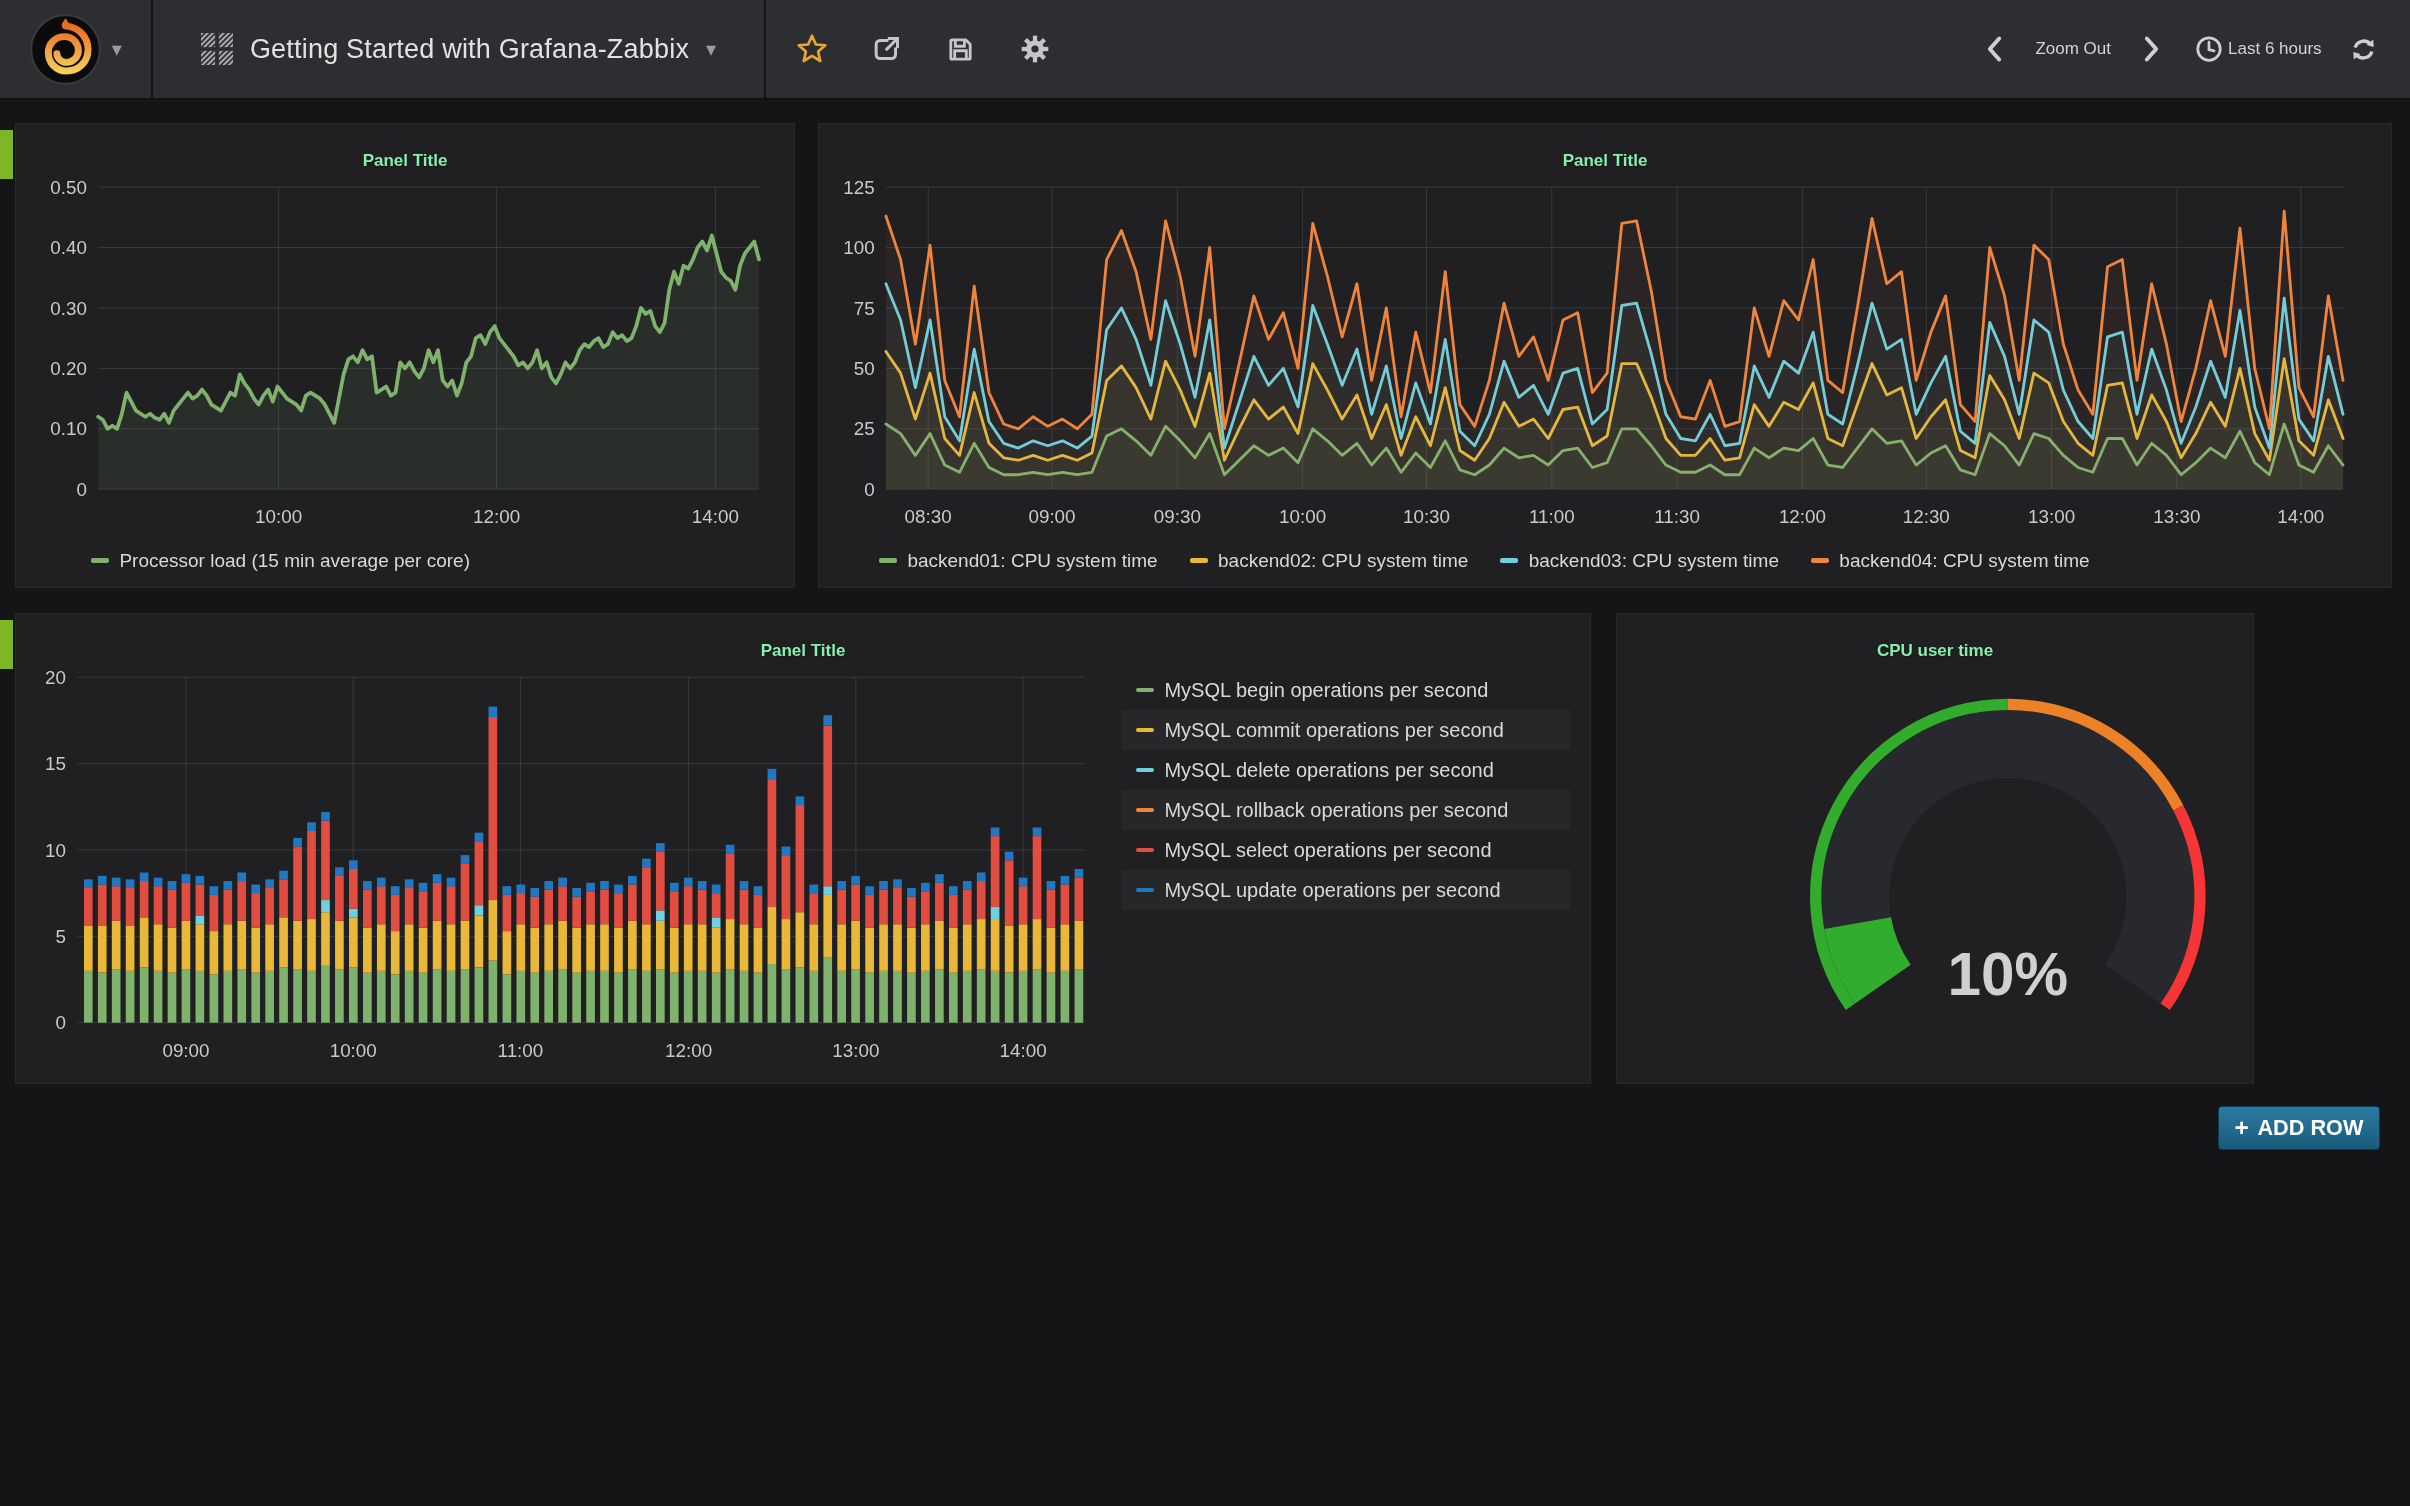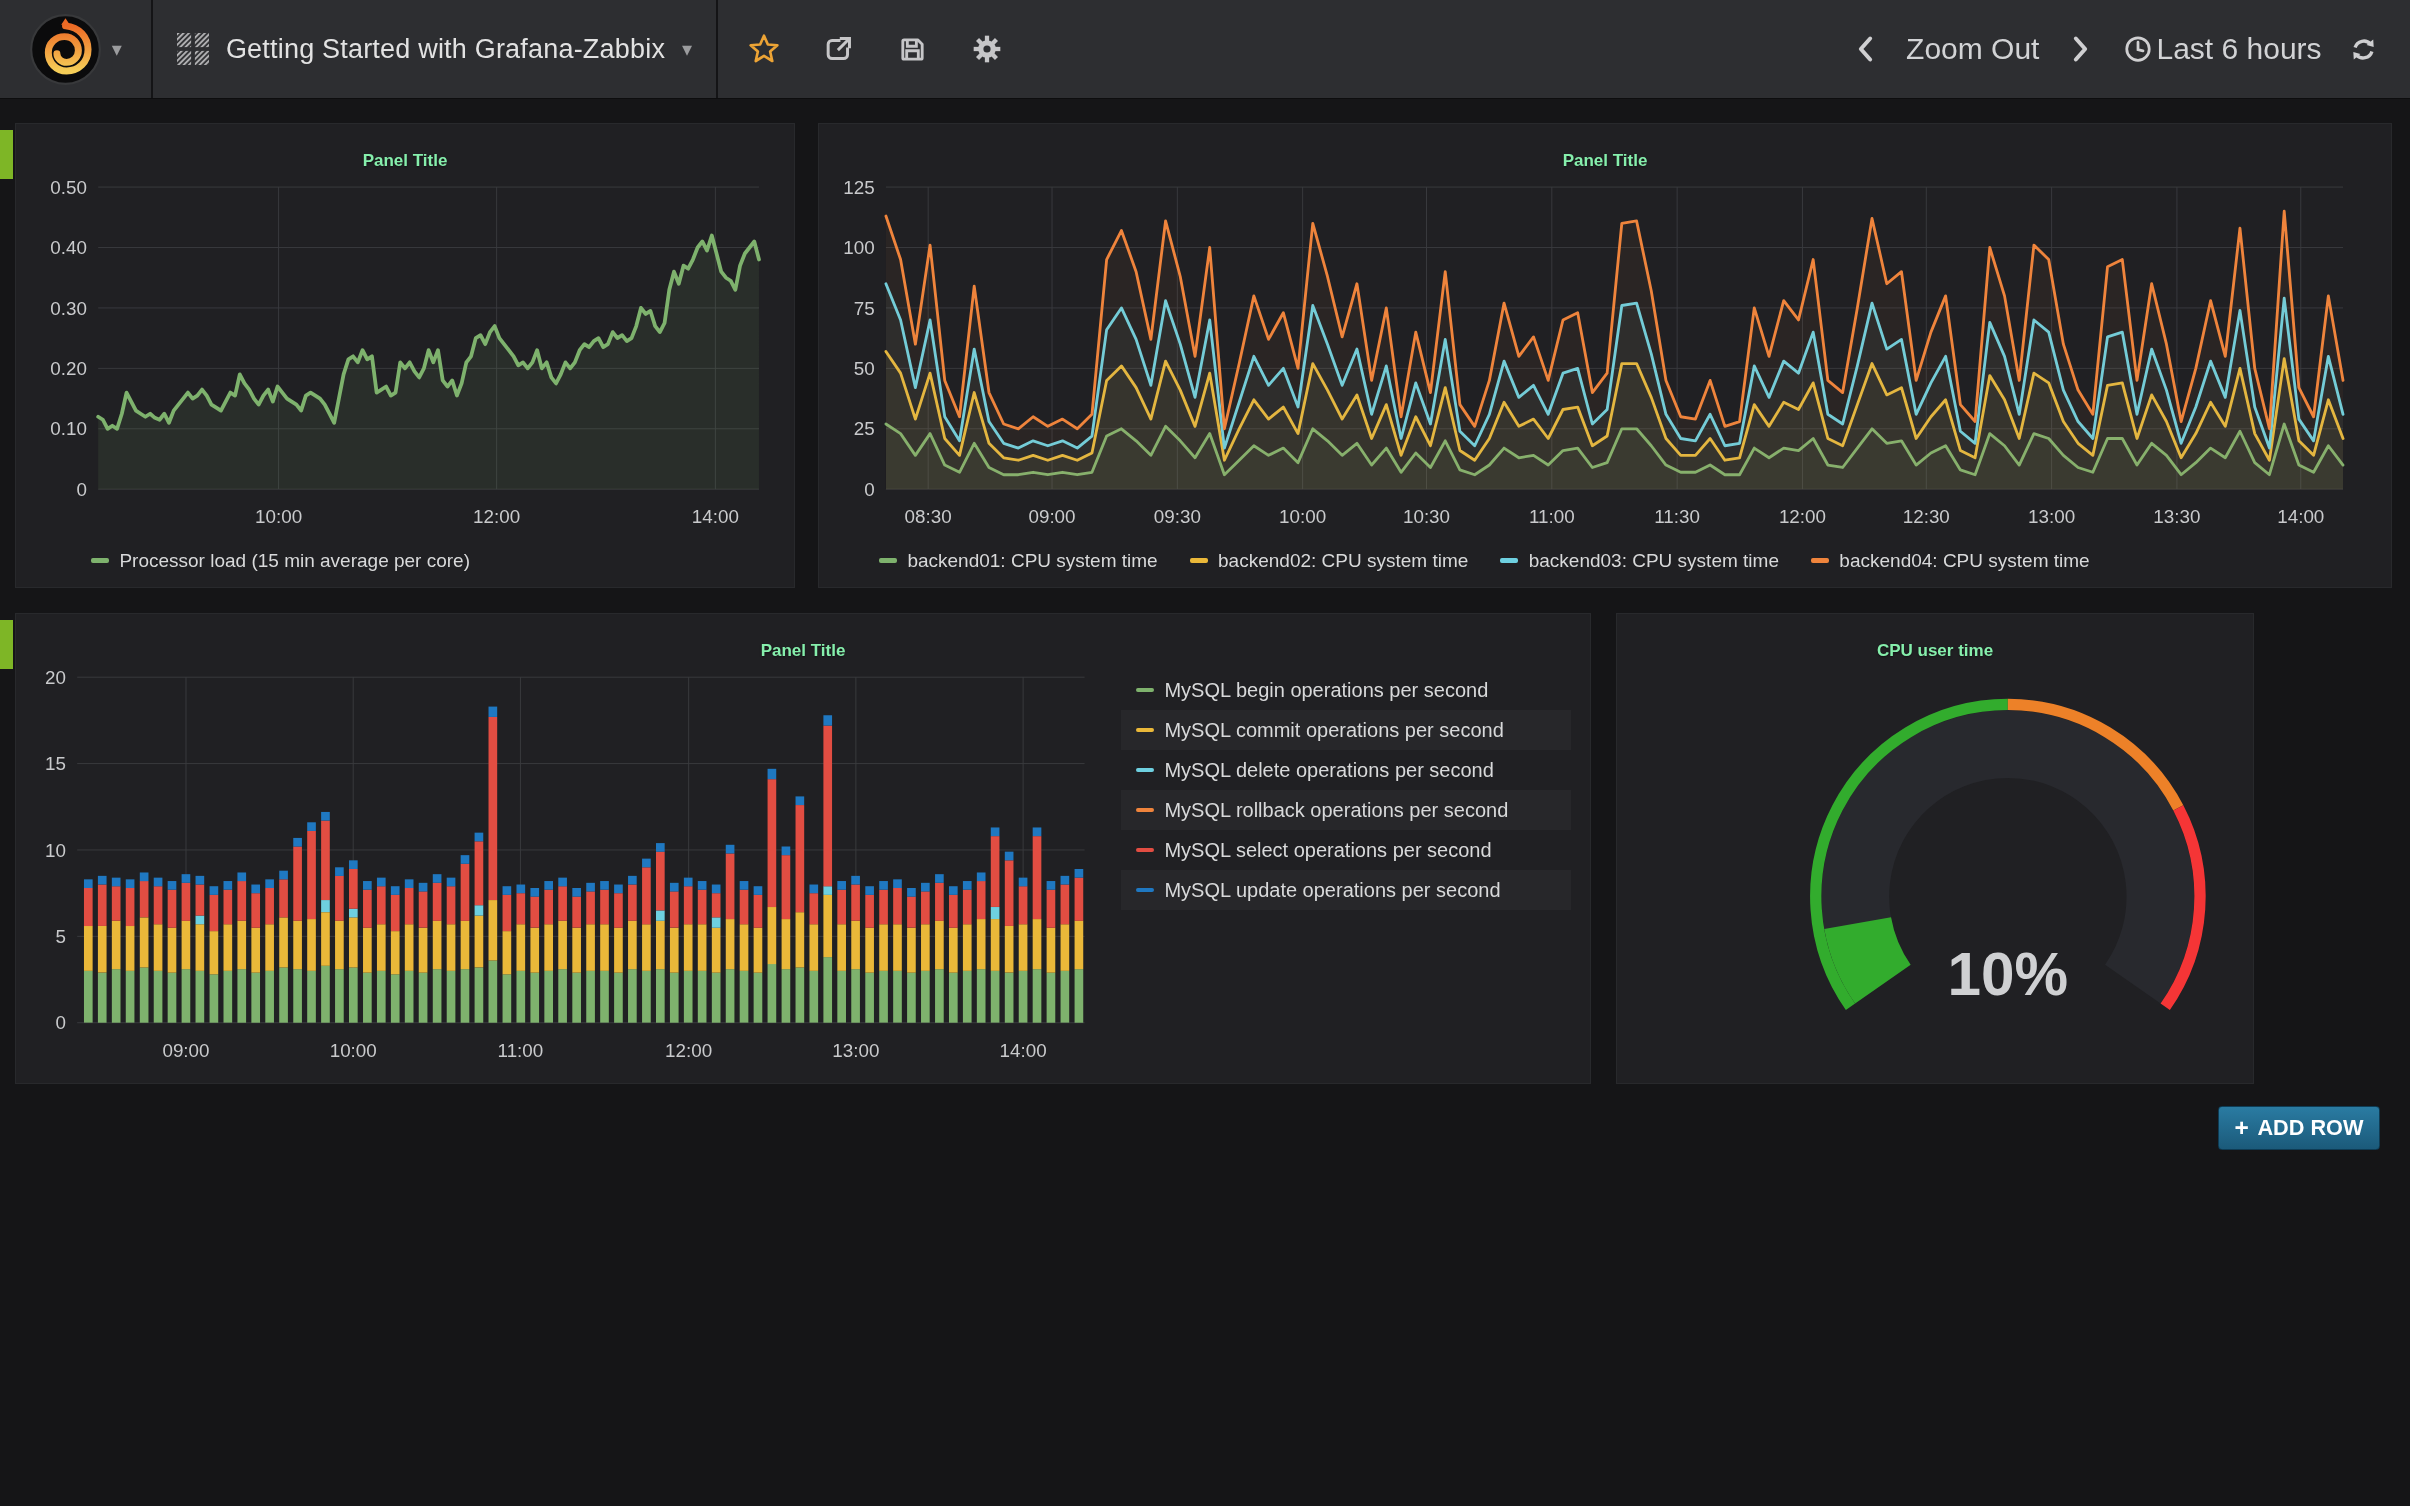--- a/index.html
+++ b/index.html
@@ -7,30 +7,30 @@
           background:#151517;font-family:"Liberation Sans",sans-serif;
           -webkit-font-smoothing:antialiased;}
   
   .navbar{position:absolute;top:0;left:0;width:2411px;height:98px;
           background:#2d2e31;border-bottom:1.9px solid #0d0d0e;
           display:flex;align-items:center;}
   .logo-box{width:151px;height:100%;display:flex;align-items:center;
             justify-content:center;gap:9.4px;cursor:pointer;}
   .grafana-logo{width:73px;height:73px;}
   .nav-sep{width:1.9px;height:100%;background:#141416;}
-  .dash-picker{display:flex;align-items:center;gap:17px;padding:0 24px;
+  .dash-picker{display:flex;align-items:center;gap:17px;padding:0 48px;
                height:100%;cursor:pointer;}
   .dash-title{font-size:27px;color:#e2e2e2;letter-spacing:0.2px;}
   .caret{color:#9b9c9e;font-size:20px;line-height:1;}
   .nav-actions{display:flex;align-items:center;height:100%;padding-left:17px;gap:17px;}
   .icon-btn{background:none;border:none;padding:9.4px 13px;cursor:pointer;
             display:flex;align-items:center;}
   .nav-right{margin-left:auto;display:flex;align-items:center;gap:22.6px;
              padding-right:32px;}
-  .nav-right .nav-label{font-size:30px;color:#d2d3d5;}
+  .nav-right .nav-label{font-size:17px;color:#d2d3d5;}
   .timepicker{display:flex;align-items:center;gap:4px;background:none;border:none;
               cursor:pointer;padding:7.5px 3.8px;}
   .chev-btn{background:none;border:none;cursor:pointer;padding:7.5px 5.6px;display:flex;}
   
   .dashboard{position:absolute;top:100px;left:0;width:2411px;height:1407px;}
   .row-handle{position:absolute;left:0;width:13px;height:49px;background:#7eb626;cursor:pointer;}
   .panel{position:absolute;background:#202023;border:0.9px solid #28292c;box-sizing:border-box;}
   .panel-title{position:absolute;top:13px;left:0;right:0;text-align:center;
                font-size:17px;font-weight:bold;color:#86efac;cursor:pointer;
                text-shadow:0 0.9px 1.9px rgba(0,0,0,.5);}

